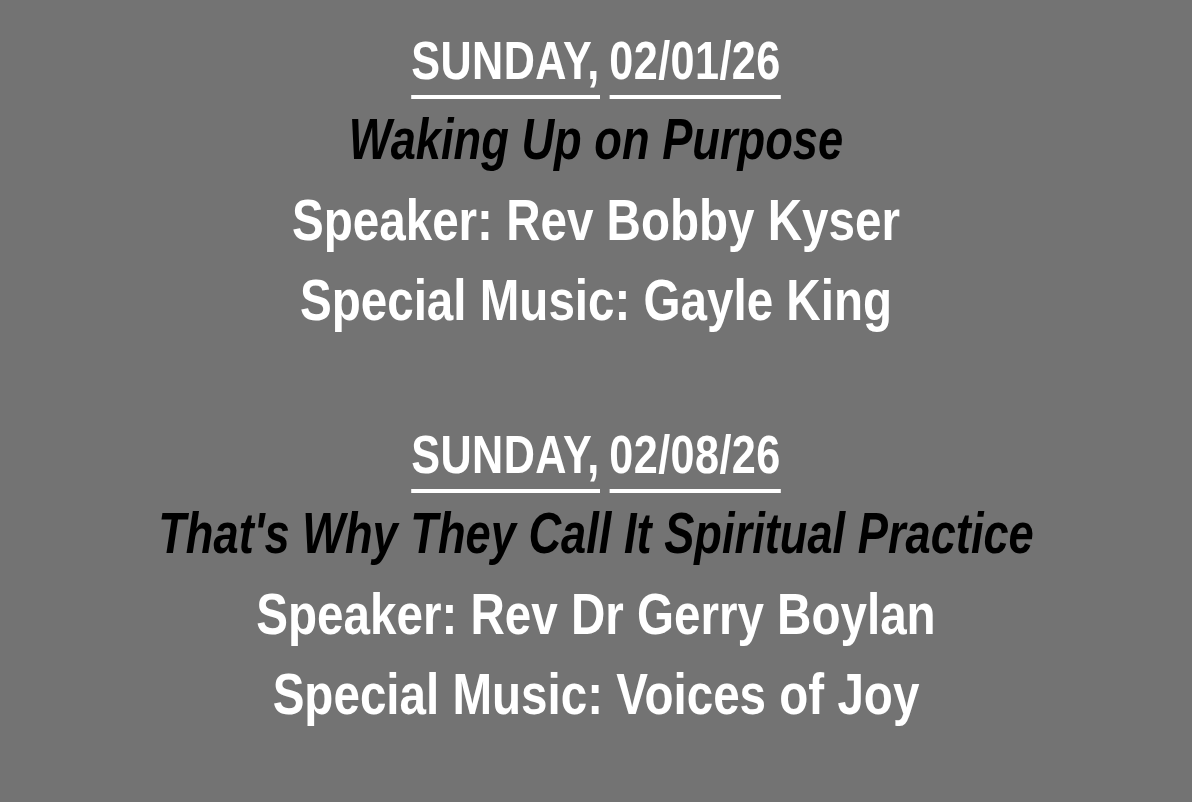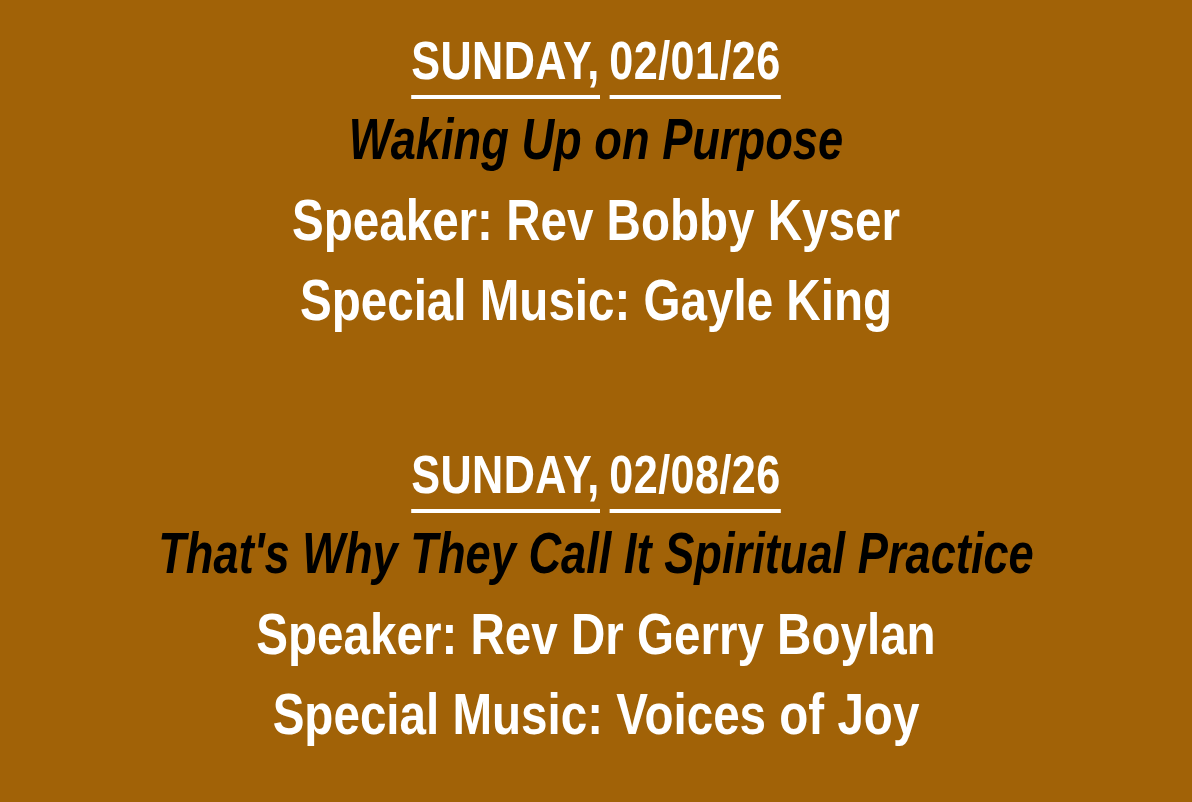--- a/index.html
+++ b/index.html
@@ -11,34 +11,34 @@
     width: 1192px;
     height: 802px;
     overflow: hidden;
     font-family: "Liberation Sans", "DejaVu Sans", sans-serif;
   }
 
   .slide {
     width: 1192px;
     height: 802px;
     box-sizing: border-box;
-    background: #a16207;
+    background: #737373;
     display: flex;
     flex-direction: column;
     align-items: center;
     padding-top: 22px;
   }
 
   .announcement {
     width: 100%;
     text-align: center;
   }
 
   .announcement + .announcement {
-    margin-top: 96px;
+    margin-top: 76px;
   }
 
   
   .date-heading {
     color: #ffffff;
     font-size: 54px;
     line-height: 76px;
     font-weight: bold;
     letter-spacing: 0.5px;
     text-transform: uppercase;

